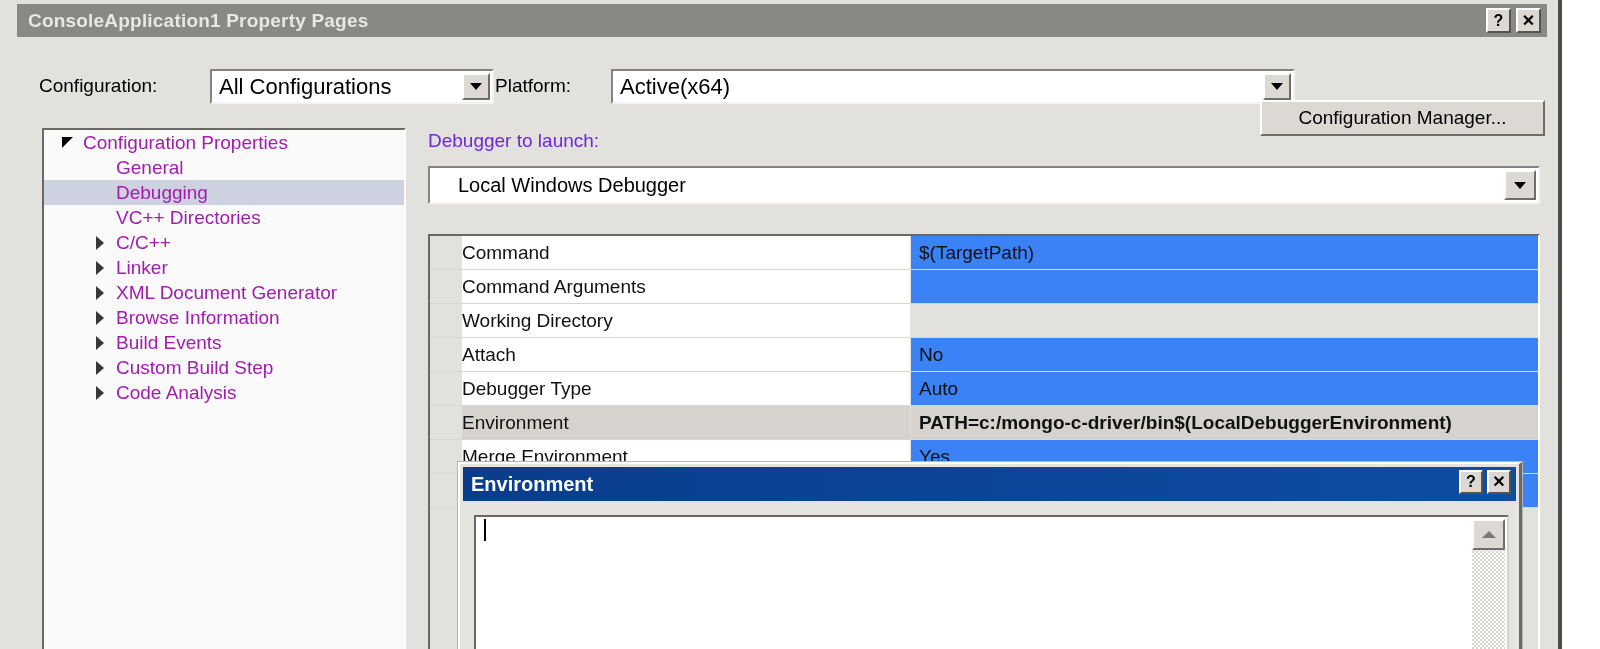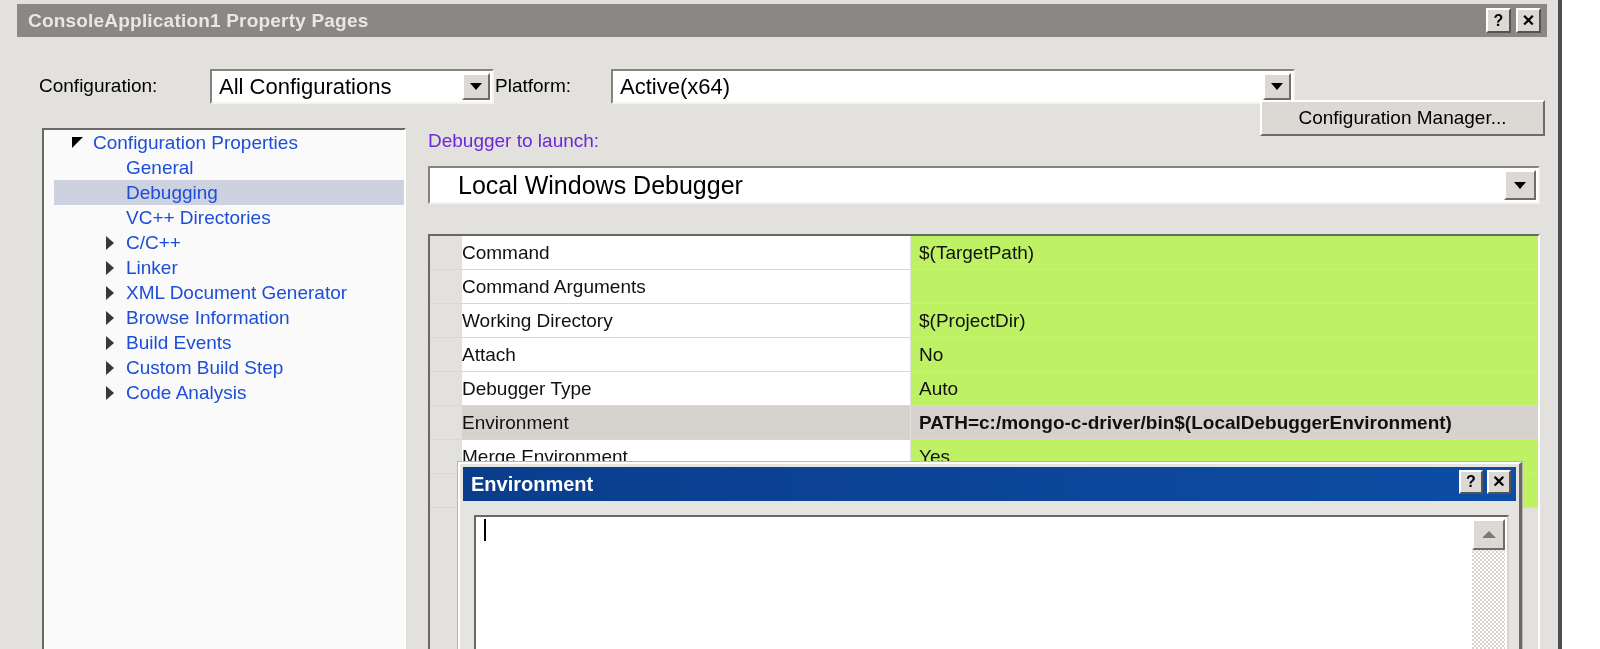--- a/index.html
+++ b/index.html
@@ -81,35 +81,35 @@
   #tree-panel{
     position:absolute;left:42px;top:128px;width:364px;height:521px;
     background:#fafafa;
     border-top:2px solid #6a6865;border-left:2px solid #6a6865;
     border-right:2px solid #ffffff;
     box-sizing:border-box;
     overflow:hidden;
   }
   .tnode{
     height:25px;display:flex;align-items:center;
-    font-size:19px;color:#1d4ed8;white-space:nowrap;cursor:default;margin-left:10px;
+    font-size:19px;color:#a21caf;white-space:nowrap;cursor:default;
   }
   .tnode.sel{background:#ced2e0;}
   .tw{width:30px;display:flex;align-items:center;justify-content:center;flex:none;}
   .tri-right{width:0;height:0;border-top:7px solid transparent;border-bottom:7px solid transparent;border-left:9px solid transparent;position:relative;}
   .tri-right::after{content:"";position:absolute;left:-9px;top:-7px;width:0;height:0;
      border-top:7px solid transparent;border-bottom:7px solid transparent;border-left:8px solid #000;opacity:.78;}
   .tri-open{width:0;height:0;border-left:11px solid #000;border-bottom:11px solid transparent;}
   .tlabel{padding-left:1px;}
 
   
   #right-pane{position:absolute;left:425px;top:128px;width:1120px;height:521px;}
   #dbg-launch-label{position:absolute;left:3px;top:2px;font-size:19px;color:#6d28d9;}
   #dbg-combo{position:absolute;left:3px;top:38px;width:1112px;height:38px;}
-  #dbg-combo .val{font-size:25px;padding-left:28px;}
+  #dbg-combo .val{font-size:20px;padding-left:28px;}
   #dbg-combo .arrowbtn{width:32px;height:30px;}
 
   
   #grid{
     position:absolute;left:3px;top:106px;width:1112px;height:415px;
     background:#e3e1de;
     border-top:2px solid #6a6865;border-left:2px solid #6a6865;
     border-right:2px solid #ffffff;
     box-sizing:border-box;overflow:hidden;
   }
@@ -118,21 +118,21 @@
     border-bottom:1px solid #d9d7d4;
   }
   .gname{
     position:absolute;left:32px;top:0;width:448px;height:33px;
     background:#ffffff;display:flex;align-items:center;
     font-size:19px;color:#111;padding-left:0;box-sizing:border-box;
     white-space:nowrap;overflow:hidden;
   }
   .gval{
     position:absolute;left:481px;top:0;right:0;height:33px;
-    background:#bef264;display:flex;align-items:center;
+    background:#3b82f6;display:flex;align-items:center;
     font-size:19px;color:#111;padding-left:8px;box-sizing:border-box;
     white-space:nowrap;overflow:hidden;
   }
   .grow.gsel .gname,.grow.gsel .gval{background:#d6d3cf;font-weight:bold;}
   .grow.gsel .gname{font-weight:normal;}
 
   
   #env-dialog{
     position:absolute;left:458px;top:462px;width:1064px;height:187px;
     background:#e6e4e1;
@@ -297,21 +297,20 @@
         <div class="grow">
           <div class="gname">Command</div>
           <div class="gval">$(TargetPath)</div>
         </div>
         <div class="grow">
           <div class="gname">Command Arguments</div>
           <div class="gval"></div>
         </div>
         <div class="grow">
           <div class="gname">Working Directory</div>
-          <div class="gval">$(ProjectDir)</div>
         </div>
         <div class="grow">
           <div class="gname">Attach</div>
           <div class="gval">No</div>
         </div>
         <div class="grow">
           <div class="gname">Debugger Type</div>
           <div class="gval">Auto</div>
         </div>
         <div class="grow gsel">

